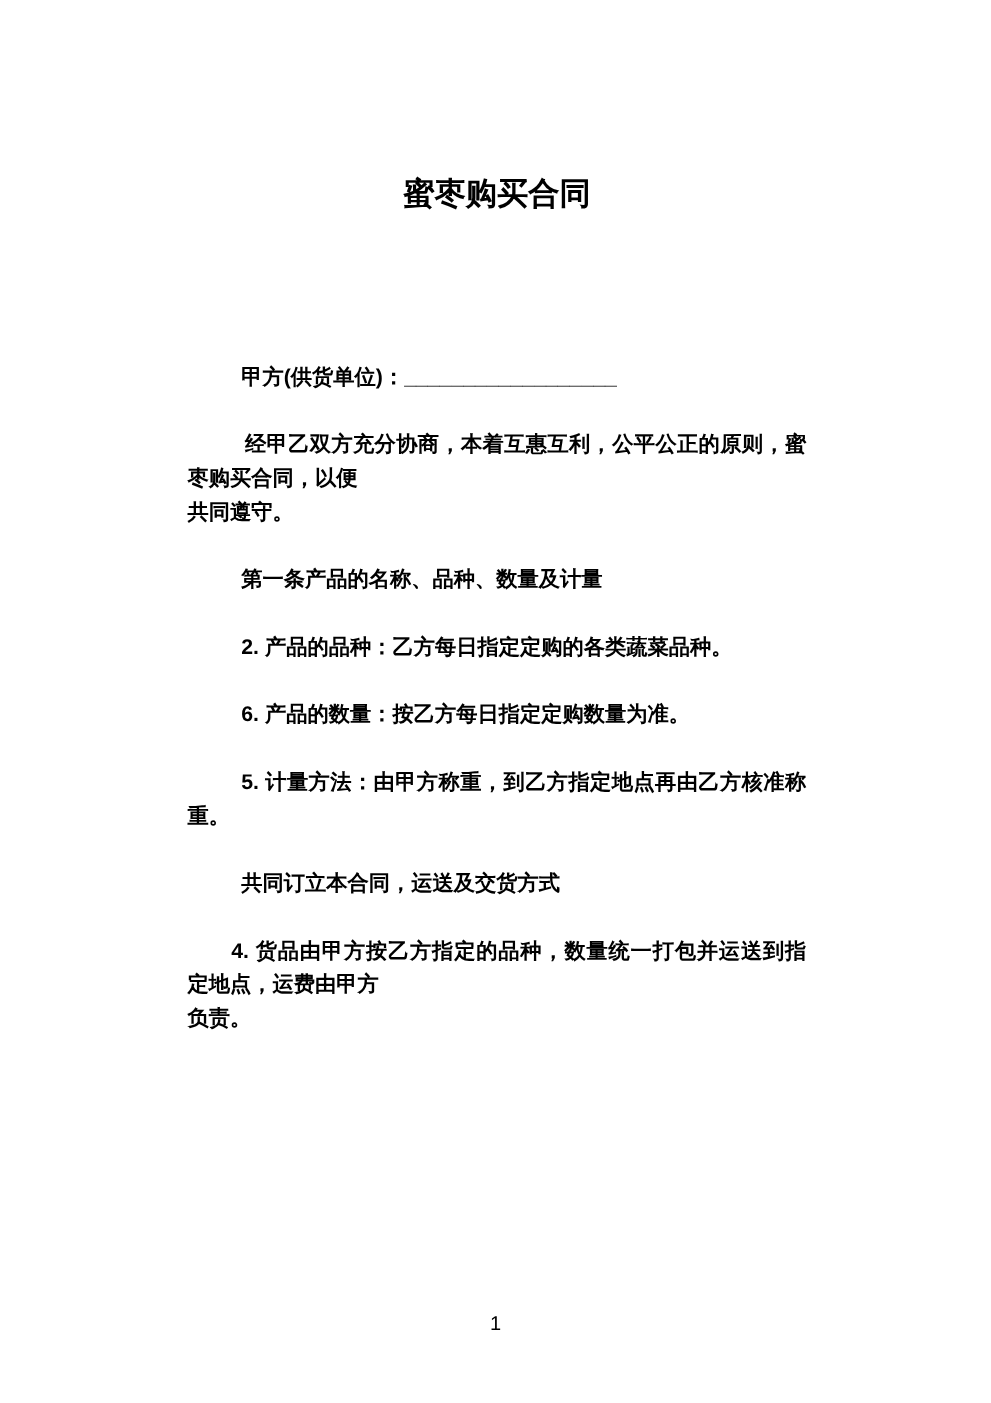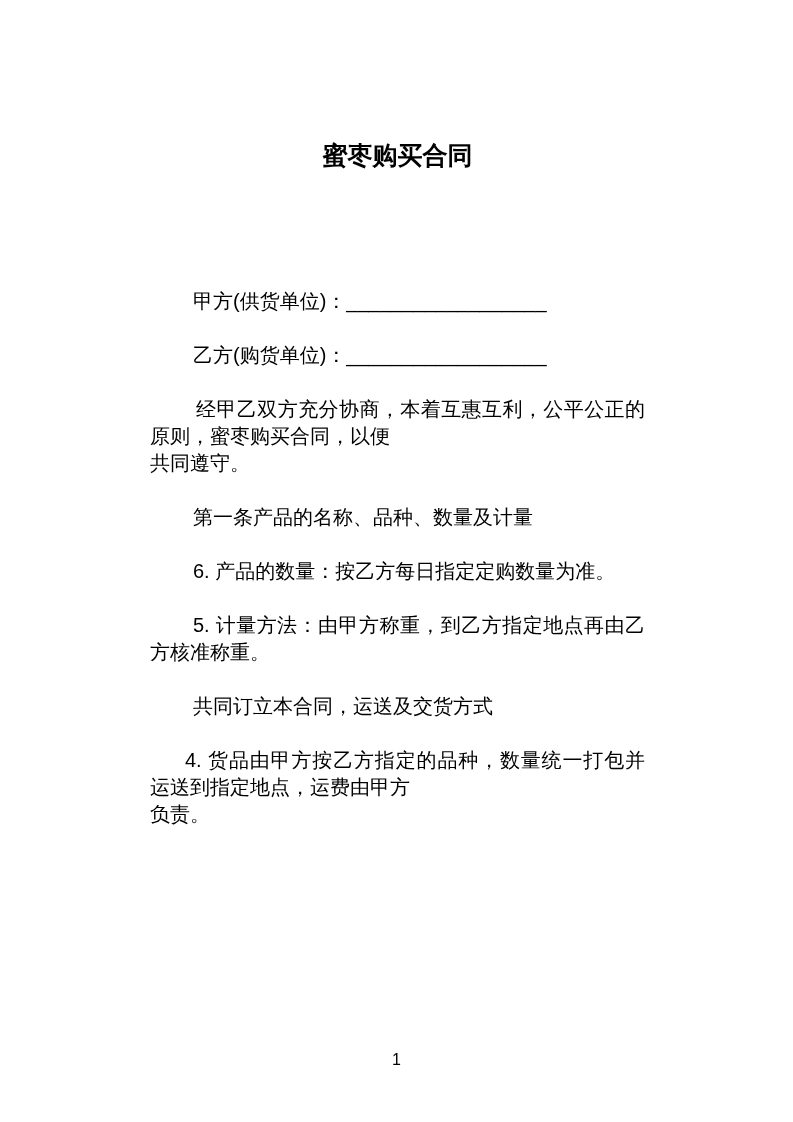--- a/index.html
+++ b/index.html
@@ -20,23 +20,23 @@
     overflow: hidden;
   }
   .doc-title {
     font-size: 25px;
     line-height: 34px;
     font-weight: 700;
     text-align: center;
     margin: 0 0 116px 0;
   }
   .line {
-    font-size: 20px;
+    font-size: 17px;
     line-height: 27px;
-    font-weight: 400;
+    font-weight: 700;
     margin: 0 0 27px 0;
     text-align: justify;
   }
   .ind-43 { text-indent: 43px; }
   .ind-46 { text-indent: 46px; }
   .ind-35 { text-indent: 35px; }
   .blank {
     letter-spacing: 0;
     white-space: nowrap;
   }
@@ -53,27 +53,27 @@
 </style>
 </head>
 <body>
 
 <div class="page">
 
   <h1 class="doc-title">蜜枣购买合同</h1>
 
   <p class="line ind-43"><span>甲方(供货单位)：</span><span class="blank">__________________</span></p>
 
-  <p class="line ind-43"><span>乙方(购货单位)：</span><span class="blank">__________________</span></p>
 
   <p class="line ind-46"><span>经甲乙双方充分协商，本着互惠互利，公平公正的原则，蜜枣购买合同，以便</span><br><span>共同遵守。</span></p>
 
   <p class="line ind-43">第一条产品的名称、品种、数量及计量</p>
 
 
+  <p class="line ind-43">2. 产品的品种：乙方每日指定定购的各类蔬菜品种。</p>
 
   <p class="line ind-43">6. 产品的数量：按乙方每日指定定购数量为准。</p>
 
 
   <p class="line ind-43">5. 计量方法：由甲方称重，到乙方指定地点再由乙方核准称重。</p>
 
   <p class="line ind-43">共同订立本合同，运送及交货方式</p>
 
   <p class="line ind-35"><span>4. 货品由甲方按乙方指定的品种，数量统一打包并运送到指定地点，运费由甲方</span><br><span>负责。</span></p>
 

